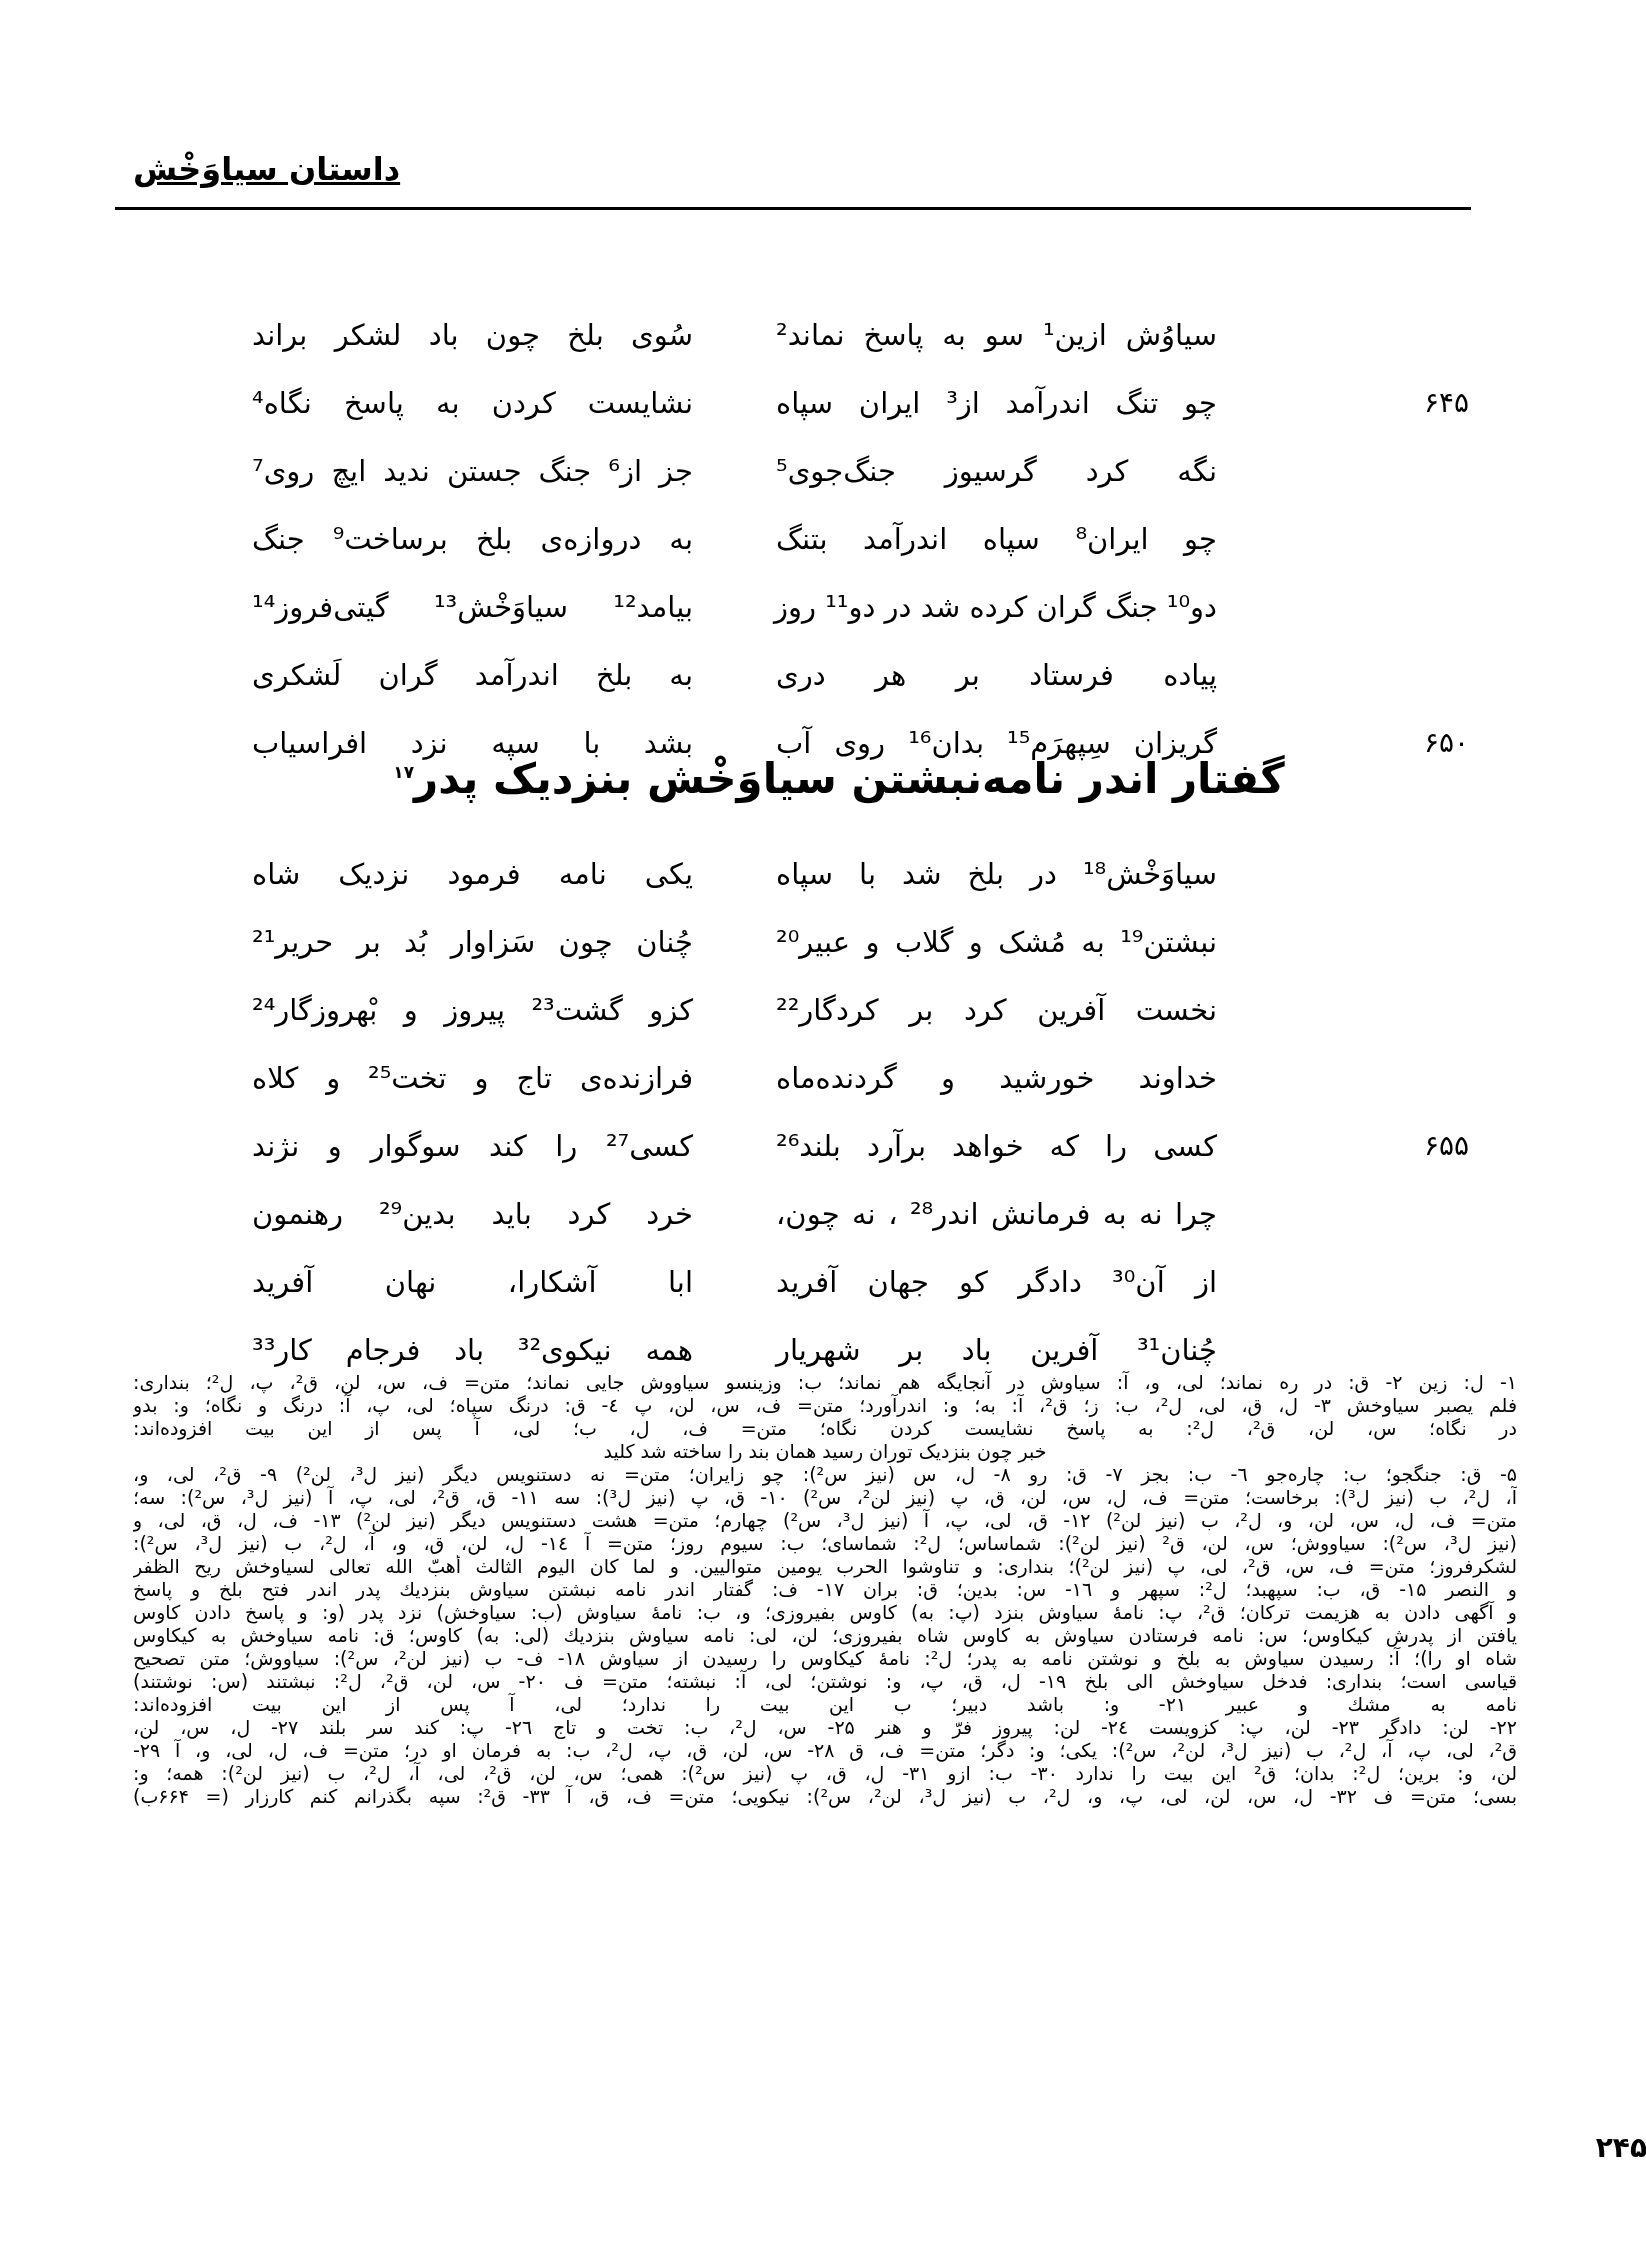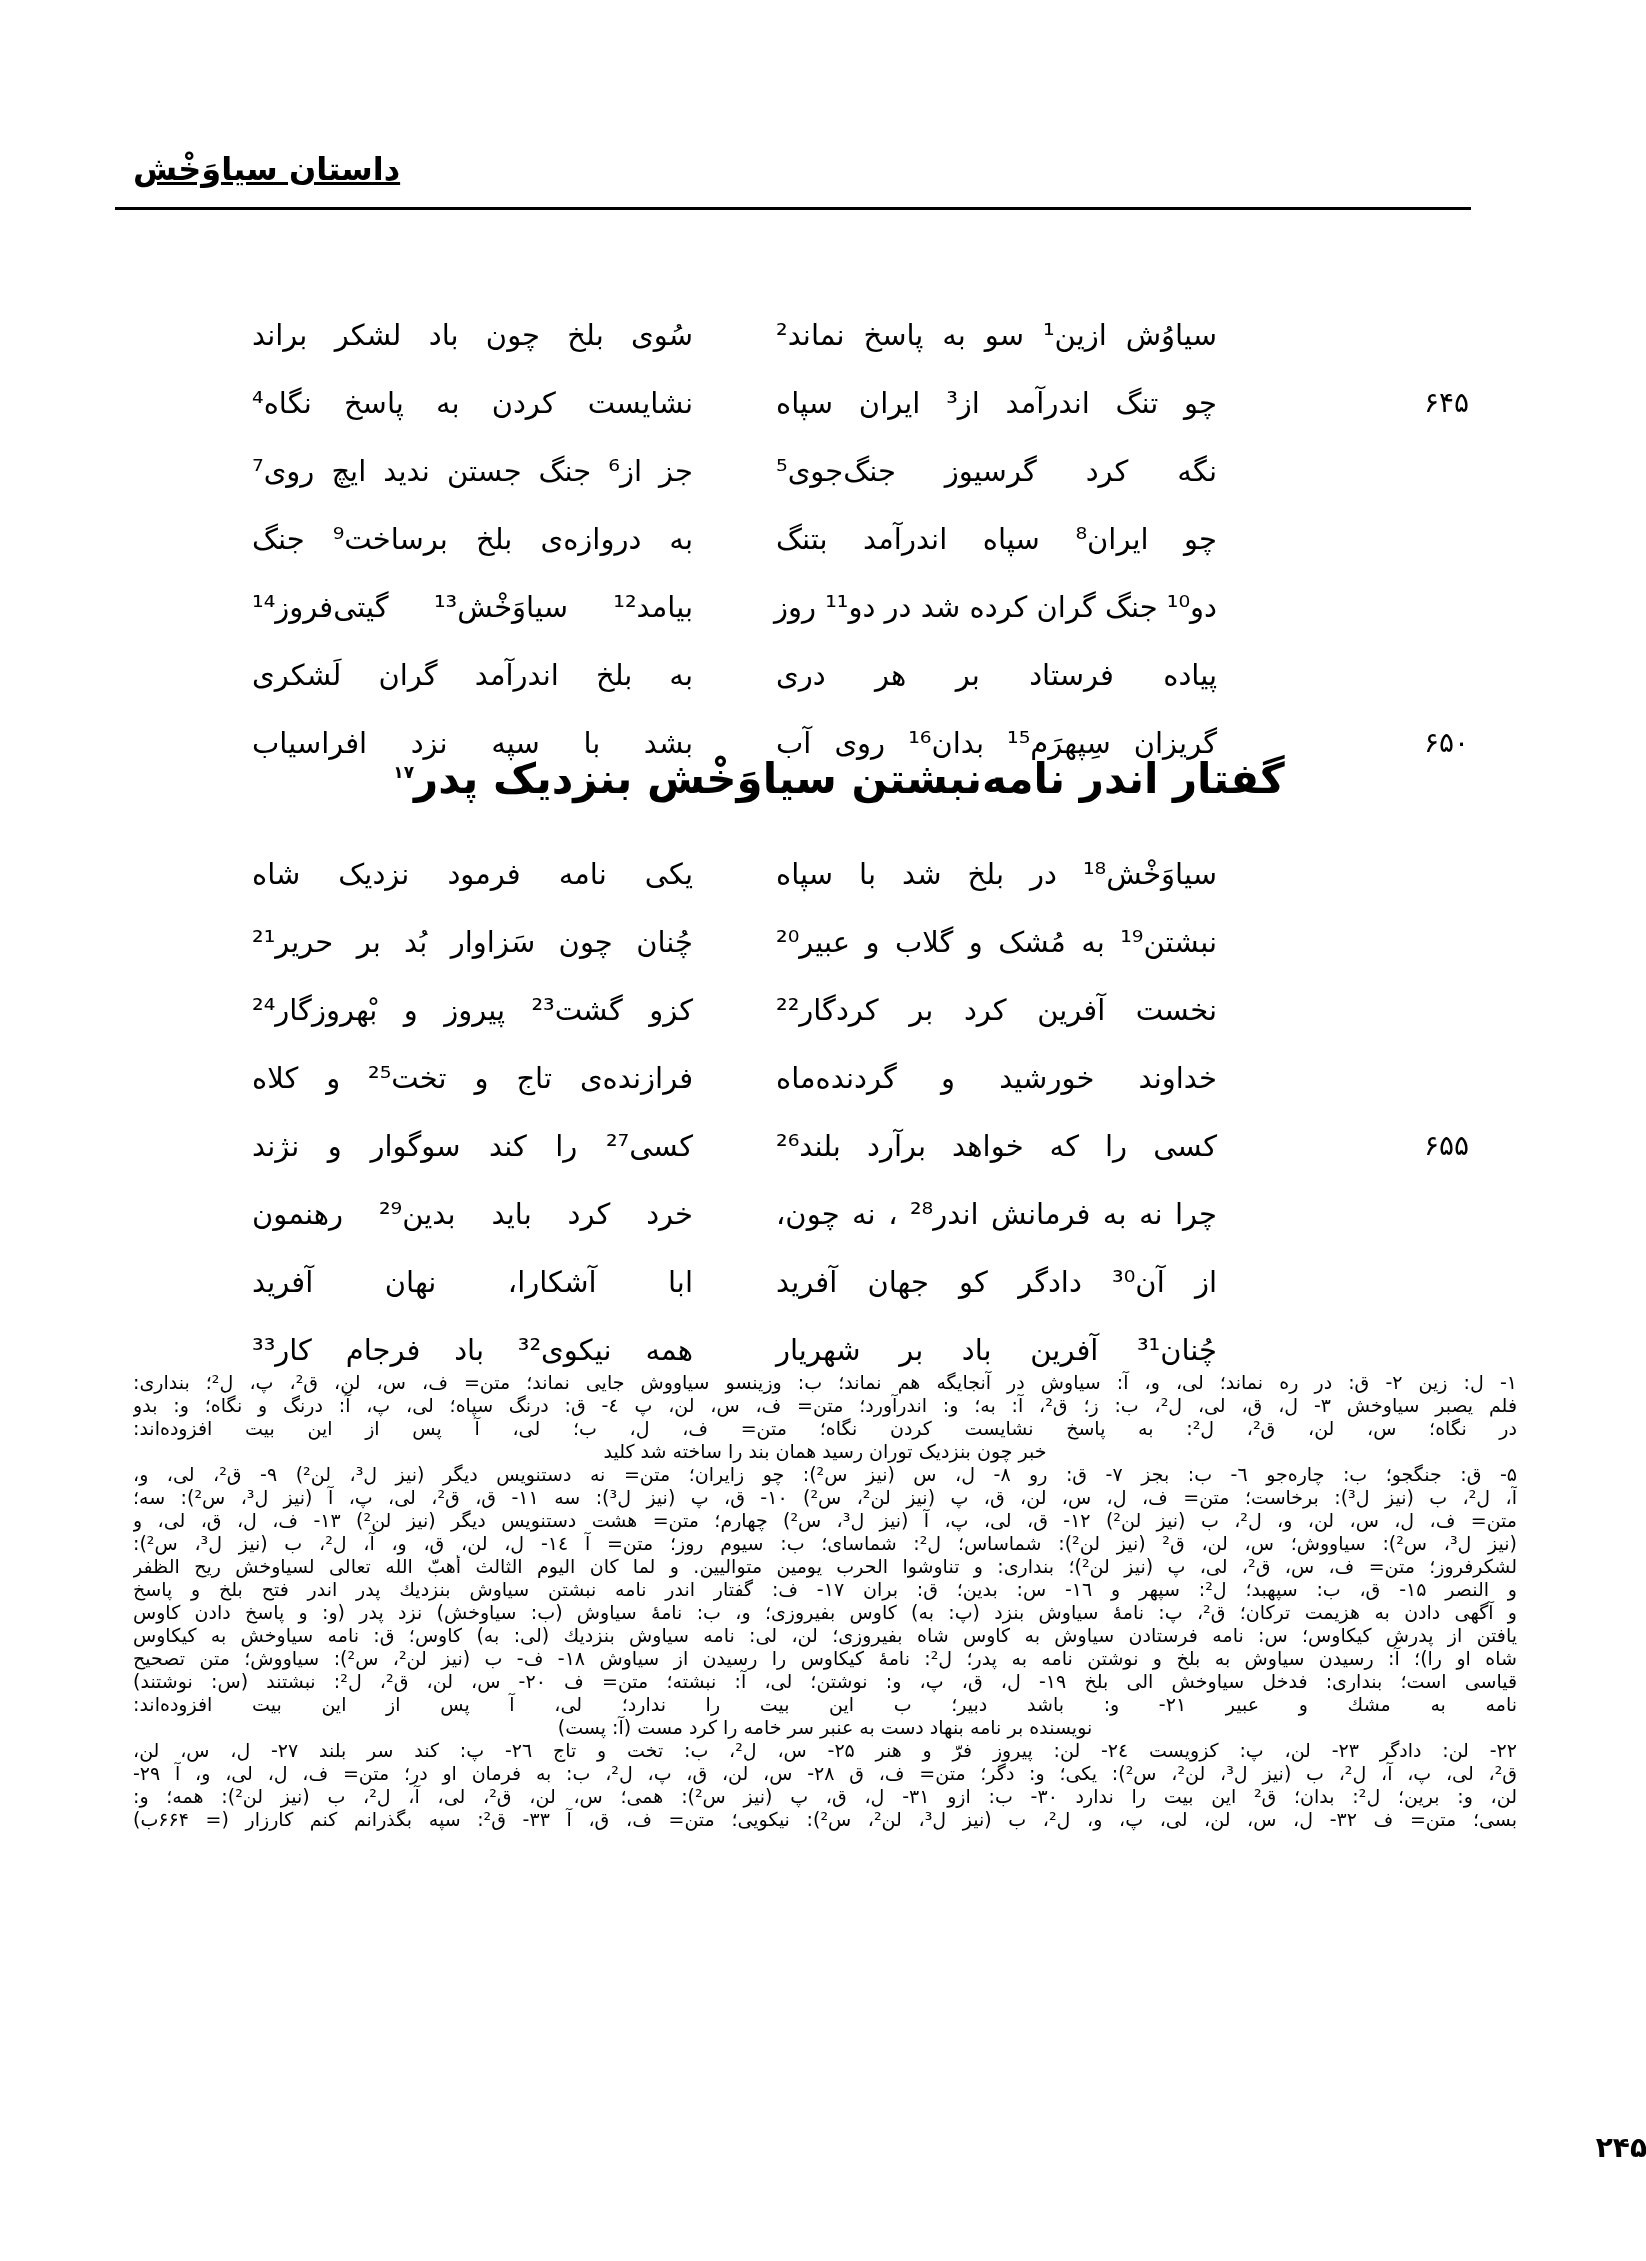--- a/index.html
+++ b/index.html
@@ -147,21 +147,20 @@
   <div class="fn-line">آ، ل²، ب (نیز ل³): برخاست؛ متن= ف، ل، س، لن، ق، پ (نیز لن²، س²)   ۱۰- ق، پ (نیز ل³): سه   ۱۱- ق، ق²، لی، پ، آ (نیز ل³، س²): سه؛</div>
   <div class="fn-line">متن= ف، ل، س، لن، و، ل²، ب (نیز لن²)   ۱۲- ق، لی، پ، آ (نیز ل³، س²) چهارم؛ متن= هشت دستنویس دیگر (نیز لن²)   ۱۳- ف، ل، ق، لی، و</div>
   <div class="fn-line">(نیز ل³، س²): سیاووش؛ س، لن، ق² (نیز لن²): شماساس؛ ل²: شماسای؛ ب: سیوم روز؛ متن= آ   ١٤- ل، لن، ق، و، آ، ل²، ب (نیز ل³، س²):</div>
   <div class="fn-line">لشکرفروز؛ متن= ف، س، ق²، لی، پ (نیز لن²)؛ بنداری: و تناوشوا الحرب یومین متوالیین. و لما کان الیوم الثالث أهبّ الله تعالی لسیاوخش ریح الظفر</div>
   <div class="fn-line">و النصر   ۱۵- ق، ب: سپهبد؛ ل²: سپهر و   ۱٦- س: بدین؛ ق: بران   ۱۷- ف: گفتار اندر نامه نبشتن سیاوش بنزدیك پدر اندر فتح بلخ و پاسخ</div>
   <div class="fn-line">و آگهی دادن به هزیمت ترکان؛ ق²، پ: نامهٔ سیاوش بنزد (پ: به) کاوس بفیروزی؛ و، ب: نامهٔ سیاوش (ب: سیاوخش) نزد پدر (و: و پاسخ دادن کاوس</div>
   <div class="fn-line">یافتن از پدرش کیکاوس؛ س: نامه فرستادن سیاوش به کاوس شاه بفیروزی؛ لن، لی: نامه سیاوش بنزدیك (لی: به) کاوس؛ ق: نامه سیاوخش به کیکاوس</div>
   <div class="fn-line">شاه او را)؛ آ: رسیدن سیاوش به بلخ و نوشتن نامه به پدر؛ ل²: نامهٔ کیکاوس را رسیدن از سیاوش   ۱۸- ف- ب (نیز لن²، س²): سیاووش؛ متن تصحیح</div>
   <div class="fn-line">قیاسی است؛ بنداری: فدخل سیاوخش الی بلخ   ۱۹- ل، ق، پ، و: نوشتن؛ لی، آ: نبشته؛ متن= ف   ۲۰- س، لن، ق²، ل²: نبشتند (س: نوشتند)</div>
   <div class="fn-line">نامه به مشك و عبیر   ۲۱- و: باشد دبیر؛ ب این بیت را ندارد؛ لی، آ پس از این بیت افزوده‌اند:</div>
-  <div class="fn-verse">نویسنده بر نامه بنهاد دست     به عنبر سر خامه را کرد مست (آ: پست)</div>
   <div class="fn-line">۲۲- لن: دادگر   ۲۳- لن، پ: کزویست   ۲٤- لن: پیروز فرّ و هنر   ۲۵- س، ل²، ب: تخت و تاج   ۲٦- پ: کند سر بلند   ۲۷- ل، س، لن،</div>
   <div class="fn-line">ق²، لی، پ، آ، ل²، ب (نیز ل³، لن²، س²): یکی؛ و: دگر؛ متن= ف، ق   ۲۸- س، لن، ق، پ، ل²، ب: به فرمان او در؛ متن= ف، ل، لی، و، آ   ۲۹-</div>
   <div class="fn-line">لن، و: برین؛ ل²: بدان؛ ق² این بیت را ندارد   ۳۰- ب: ازو   ۳۱- ل، ق، پ (نیز س²): همی؛ س، لن، ق²، لی، آ، ل²، ب (نیز لن²): همه؛ و:</div>
   <div class="fn-line">بسی؛ متن= ف   ۳۲- ل، س، لن، لی، پ، و، ل²، ب (نیز ل³، لن²، س²): نیکویی؛ متن= ف، ق، آ   ۳۳- ق²: سپه بگذرانم کنم کارزار (= ۶۶۴ب)</div>
   <div class="fn-line"></div>
 </div>
 
 <div class="page-number">۲۴۵</div>
 
 

